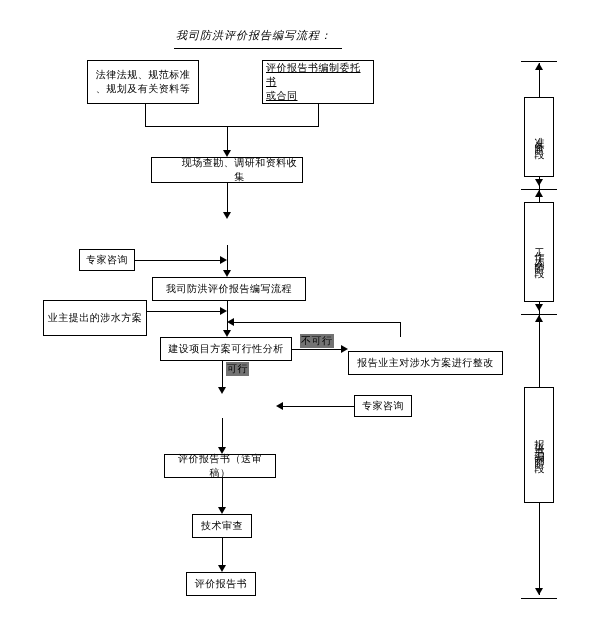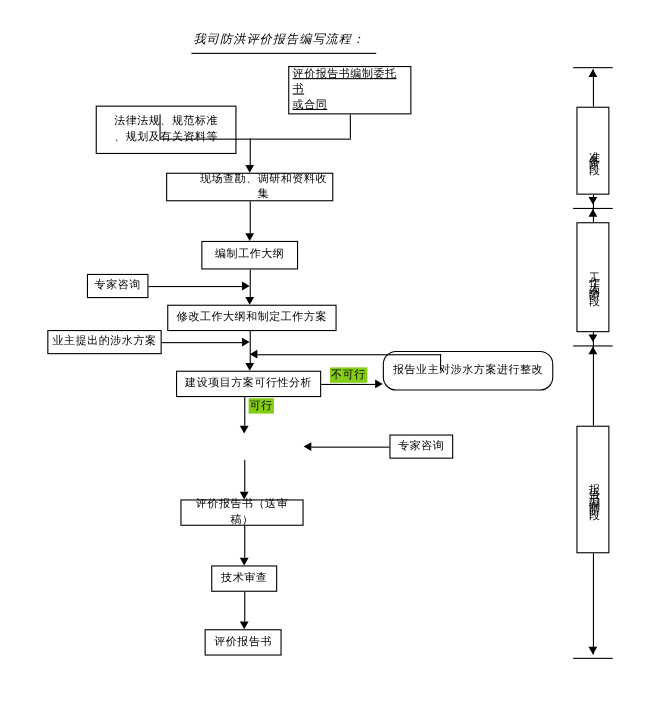--- a/index.html
+++ b/index.html
@@ -79,21 +79,21 @@
   .arrow.left {
     border-top: 4px solid transparent;
     border-bottom: 4px solid transparent;
     border-right: 7px solid #000000;
   }
   .edge-label {
     position: absolute;
     font-size: 10px;
     letter-spacing: 0.5px;
     white-space: nowrap;
-    background: #84cc16;
+    background: #737373;
     padding: 0 1px;
   }
   
   .phase {
     position: absolute;
     box-sizing: border-box;
     border: 1px solid #000000;
     background: #ffffff;
     writing-mode: vertical-rl;
     text-orientation: upright;
@@ -111,39 +111,38 @@
   }
 </style>
 </head>
 <body>
 
 <div id="canvas">
 
   <div class="title" style="left:176px; top:28px;font-style:italic;">我司防洪评价报告编写流程：</div>
   <div class="title-rule" style="left:174px; top:48px; width:168px;"></div>
 
-  <div class="node" style="left:87px; top:60px; width:128px; height:44px;margin-top:36px;">法律法规、规范标准
+  <div class="node" style="left:87px; top:60px; width:112px; height:44px;">法律法规、规范标准
 、规划及有关资料等</div>
 
   <div class="node lefttext" style="left:262px; top:60px; width:112px; height:44px;">评价报告书编制委托书
 或合同</div>
 
   <div class="node" style="left:151px; top:157px; width:152px; height:26px;padding-left:28px;">现场查勘、调研和资料收集</div>
 
-  <div class="node" style="left:183px; top:219px; width:88px; height:26px;">编制工作大纲</div>
 
   <div class="node" style="left:79px; top:249px; width:56px; height:22px;">专家咨询</div>
 
-  <div class="node" style="left:152px; top:277px; width:154px; height:24px;">修改工作大纲和制定工作方案</div>
-
-  <div class="node" style="left:43px; top:300px; width:104px; height:22px;">业主提出的涉水方案</div>
+  <div class="node" style="left:152px; top:277px; width:154px; height:24px;">我司防洪评价报告编写流程</div>
+
+  <div class="node" style="left:43px; top:300px; width:104px; height:36px;">业主提出的涉水方案</div>
 
   <div class="node" style="left:160px; top:337px; width:132px; height:24px;">建设项目方案可行性分析</div>
 
-  <div class="node" style="left:348px; top:319px; width:155px; height:36px;border-radius:12px;">报告业主对涉水方案进行整改</div>
+  <div class="node" style="left:348px; top:351px; width:155px; height:24px;">报告业主对涉水方案进行整改</div>
 
 
   <div class="node" style="left:354px; top:395px; width:58px; height:22px;">专家咨询</div>
 
   <div class="node" style="left:164px; top:454px; width:112px; height:24px;">评价报告书（送审稿）</div>
 
   <div class="node" style="left:192px; top:514px; width:60px; height:24px;">技术审查</div>
 
   <div class="node" style="left:186px; top:572px; width:70px; height:24px;">评价报告书</div>
 

